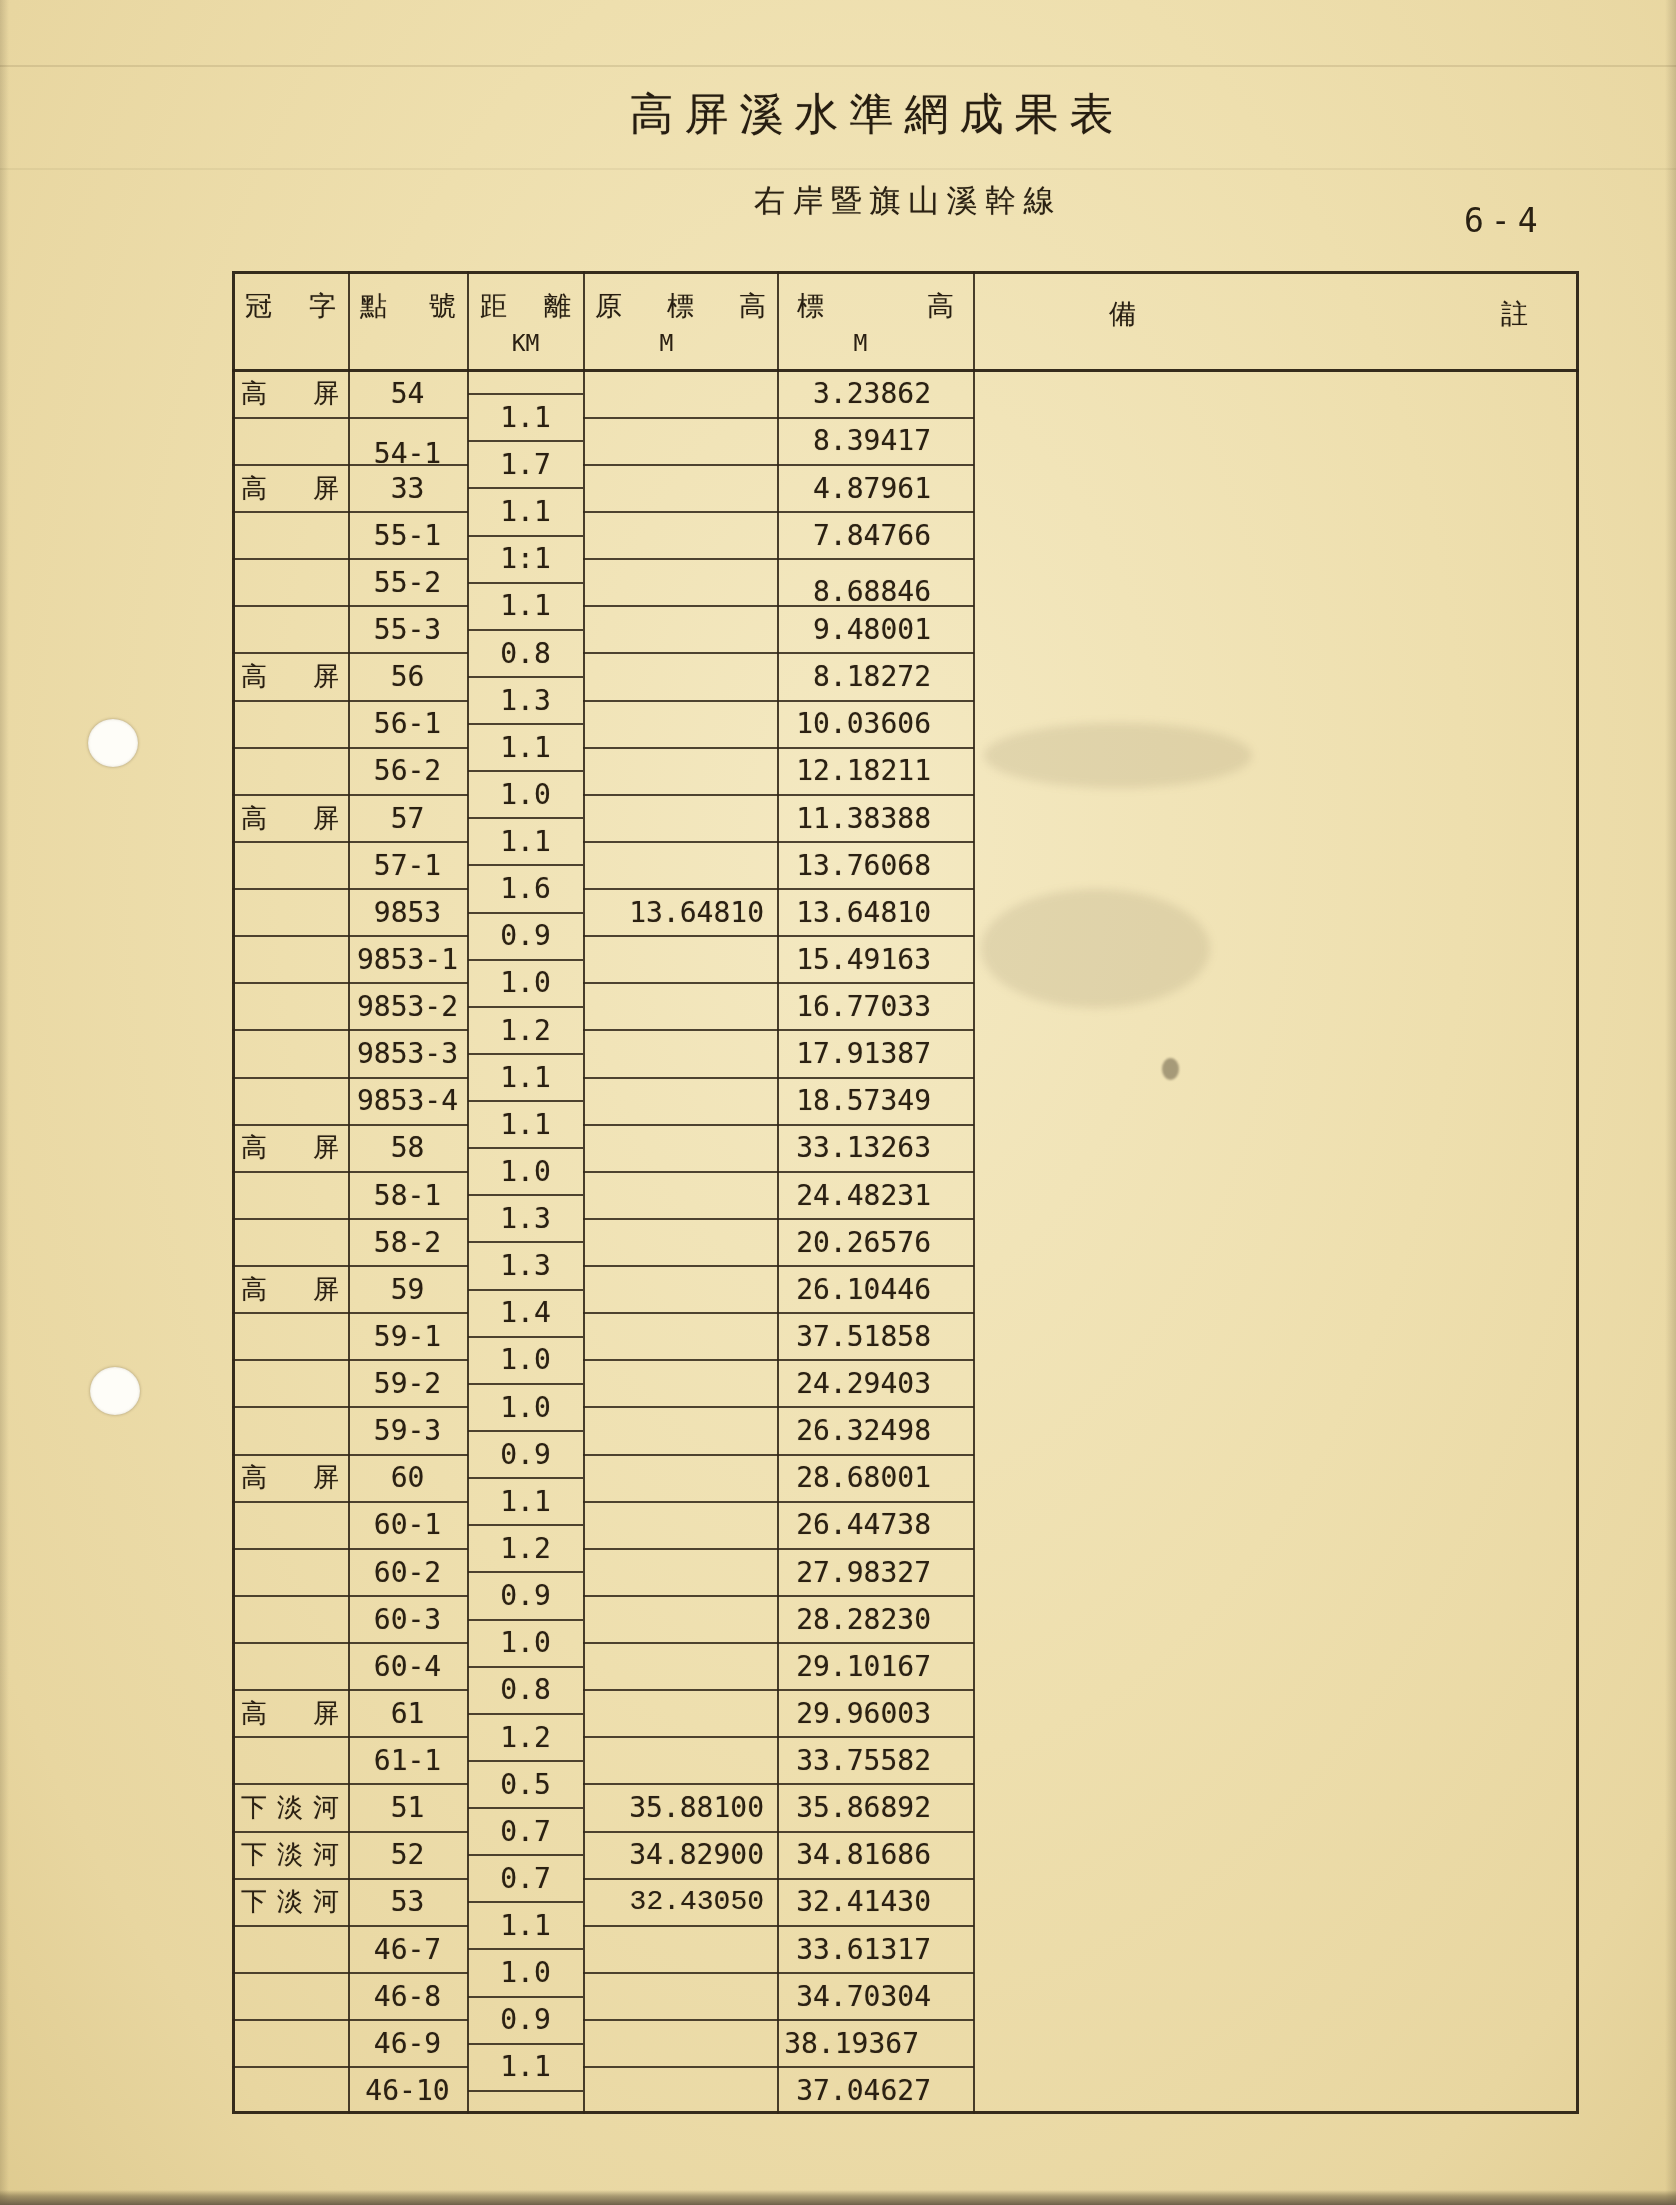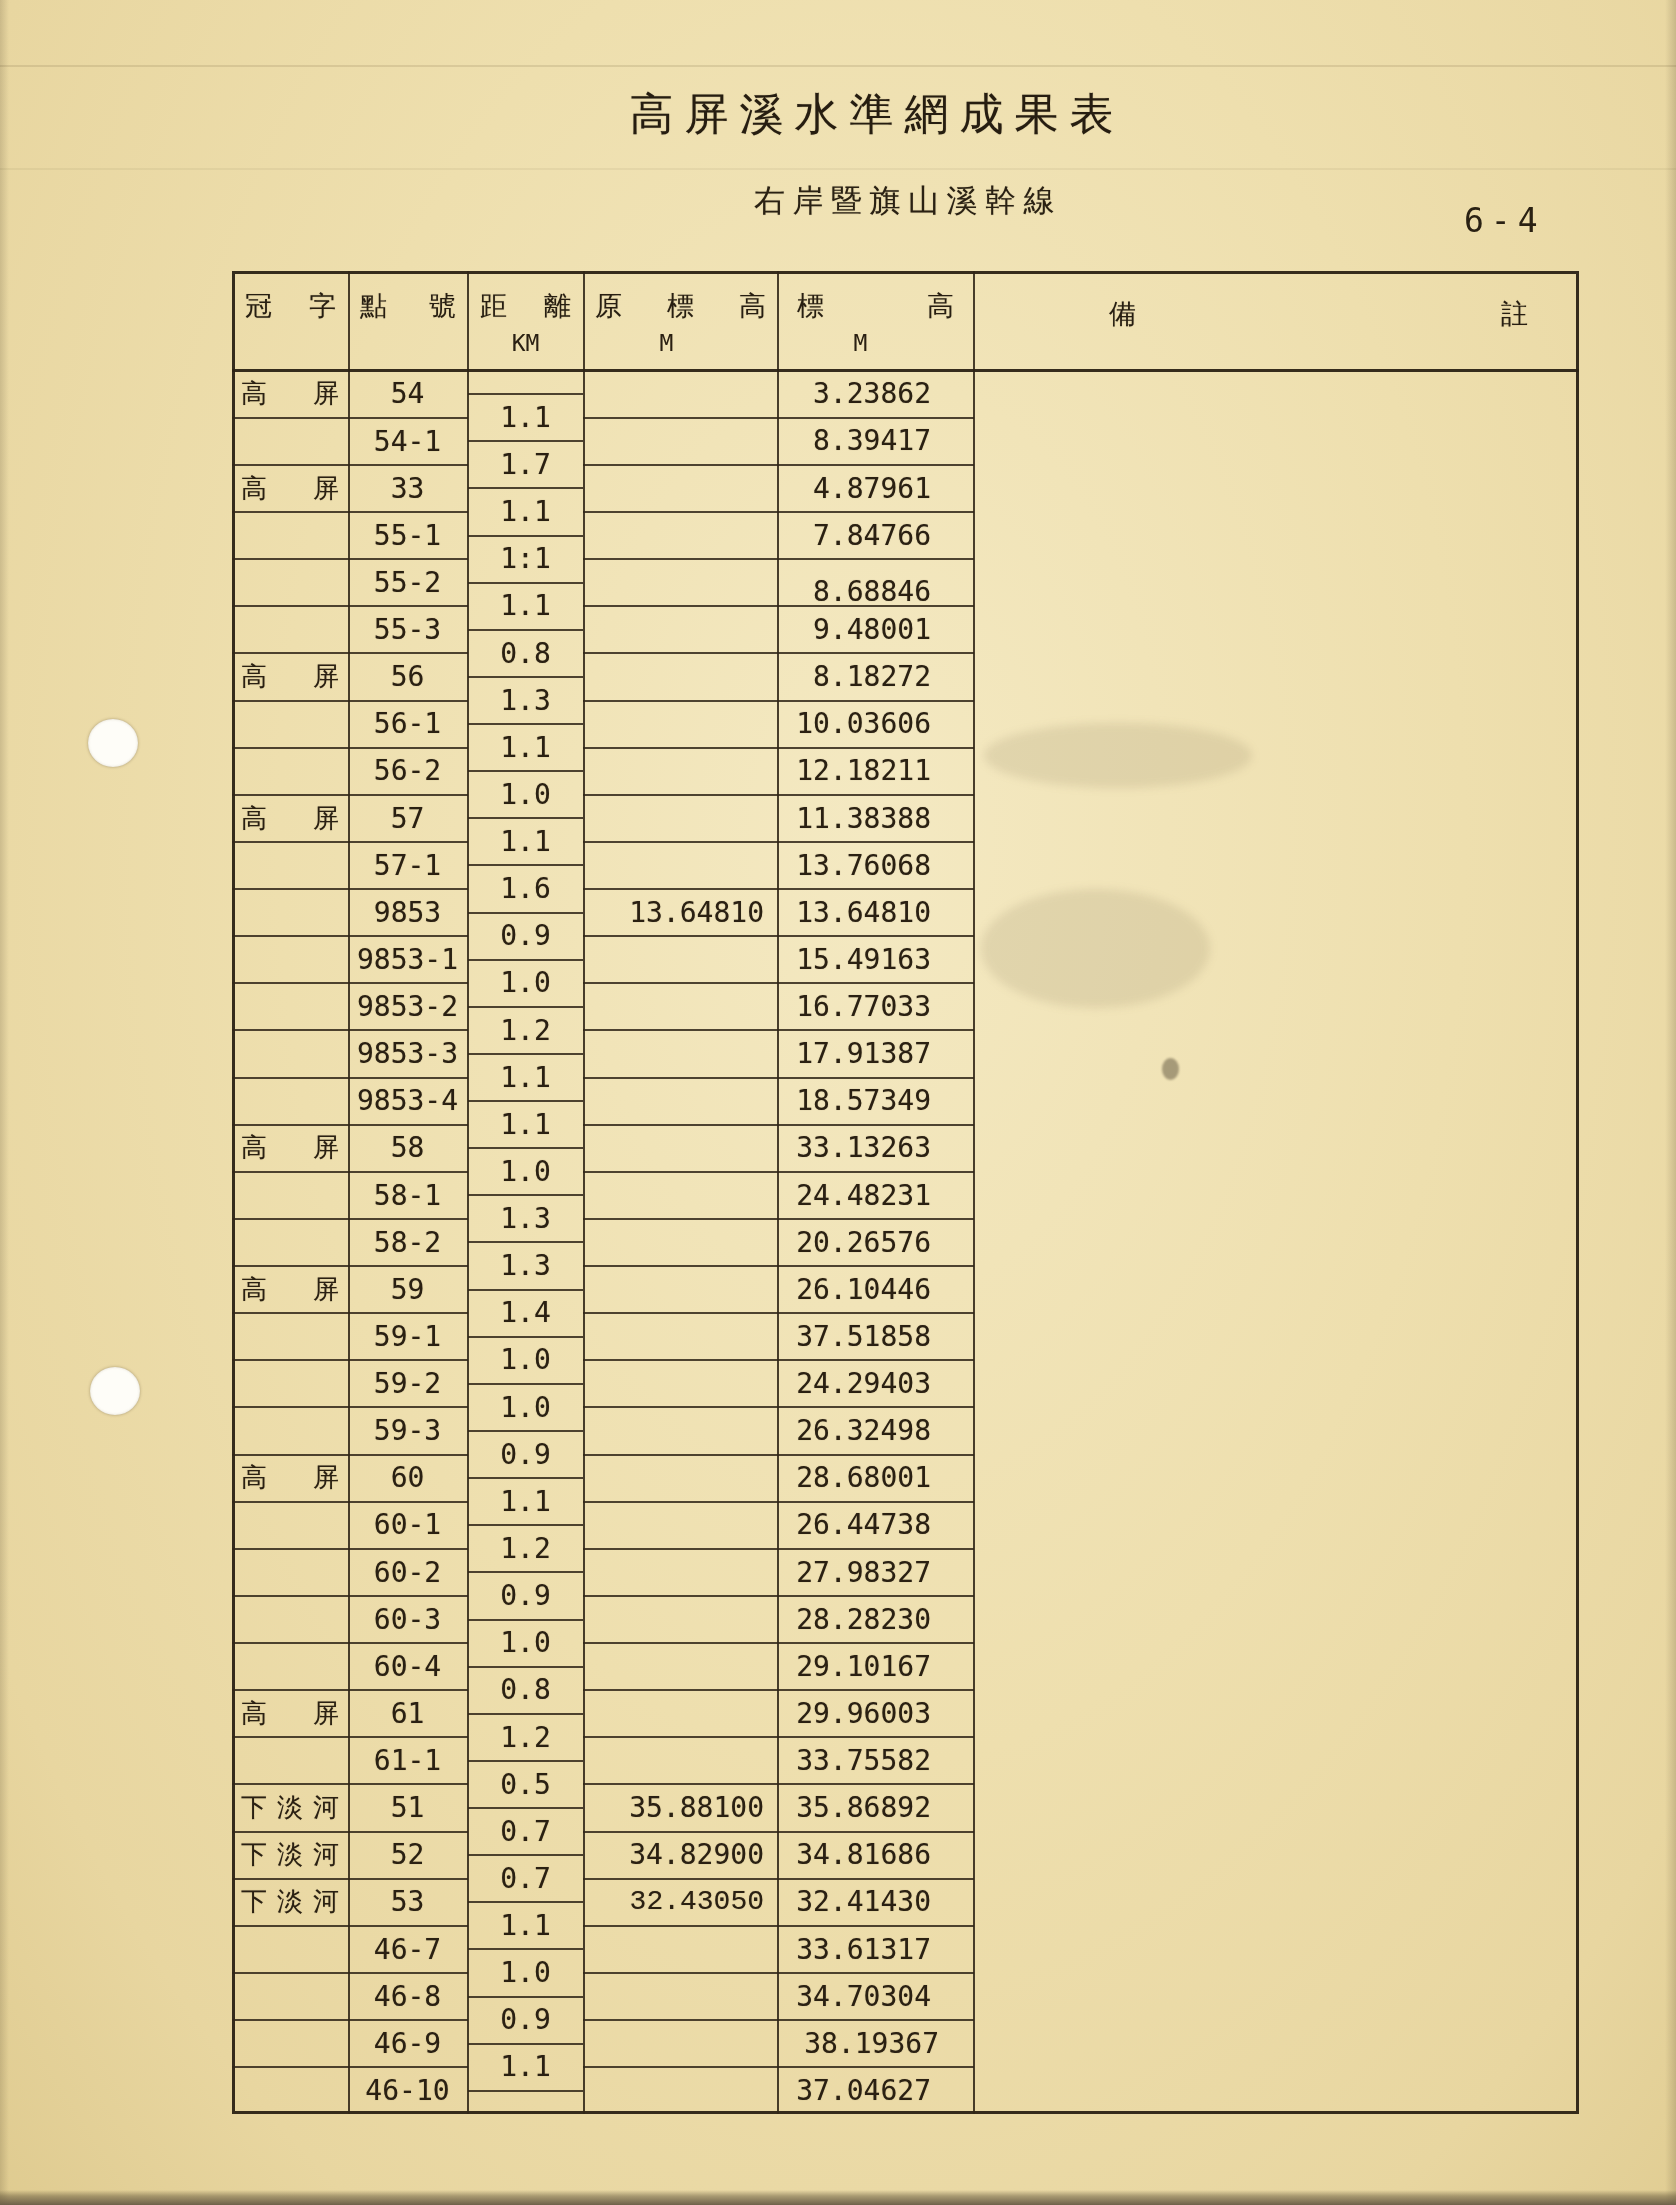--- a/index.html
+++ b/index.html
@@ -118,21 +118,21 @@
         </div>
     </div>
 
     <div id="tbody">
         <div class="cell c-prefix" style="left: 0px; top: 99px; width: 116px; height: 47px; position: absolute; padding: 0px 9px; box-sizing: border-box; justify-content: space-between;">
           <span>高</span>
           <span>屏</span>
         </div>
         <div class="cell c-center" style="left: 116px; top: 99px; width: 119px; height: 47px; position: absolute; text-align: center;">54</div>
         <div class="cell c-right" style="left: 545px; top: 99px; width: 196px; height: 47px; position: absolute; padding-right: 42px; box-sizing: border-box;">3.23862</div>
-        <div class="cell c-center" style="left: 116px; top: 146px; width: 119px; height: 49px; position: absolute;">54-1</div>
+        <div class="cell c-center" style="left: 116px; top: 158px; width: 119px; height: 49px; position: absolute;">54-1</div>
         <div class="cell c-right" style="left: 545px; top: 146px; width: 196px; height: 47px; position: absolute; padding-right: 42px; box-sizing: border-box;">8.39417</div>
         <div class="hline" style="left: 0px; top: 146px; width: 236px; height: 1.5px; position: absolute;"></div>
         <div class="hline" style="left: 351px; top: 146px; width: 391px; height: 1.5px; position: absolute;"></div>
         <div class="cell c-prefix" style="left: 0px; top: 194px; width: 116px; height: 47px; position: absolute; padding: 0px 9px; box-sizing: border-box; justify-content: space-between;">
           <span>高</span>
           <span>屏</span>
         </div>
         <div class="cell c-center" style="left: 116px; top: 194px; width: 119px; height: 47px; position: absolute;">33</div>
         <div class="cell c-right" style="left: 545px; top: 194px; width: 196px; height: 47px; position: absolute; padding-right: 42px; box-sizing: border-box;">4.87961</div>
         <div class="hline" style="left: 0px; top: 193px; width: 236px; height: 1.5px; position: absolute;"></div>
@@ -302,21 +302,21 @@
         <div class="hline" style="left: 351px; top: 1607px; width: 391px; height: 1.5px; position: absolute;"></div>
         <div class="cell c-center" style="left: 116px; top: 1655px; width: 119px; height: 47px; position: absolute;">46-7</div>
         <div class="cell c-right" style="left: 545px; top: 1655px; width: 196px; height: 47px; position: absolute; padding-right: 42px; box-sizing: border-box;">33.61317</div>
         <div class="hline" style="left: 0px; top: 1654px; width: 236px; height: 1.5px; position: absolute;"></div>
         <div class="hline" style="left: 351px; top: 1654px; width: 391px; height: 1.5px; position: absolute;"></div>
         <div class="cell c-center" style="left: 116px; top: 1702px; width: 119px; height: 47px; position: absolute;">46-8</div>
         <div class="cell c-right" style="left: 545px; top: 1702px; width: 196px; height: 47px; position: absolute; padding-right: 42px; box-sizing: border-box;">34.70304</div>
         <div class="hline" style="left: 0px; top: 1701px; width: 236px; height: 1.5px; position: absolute;"></div>
         <div class="hline" style="left: 351px; top: 1701px; width: 391px; height: 1.5px; position: absolute;"></div>
         <div class="cell c-center" style="left: 116px; top: 1749px; width: 119px; height: 47px; position: absolute;">46-9</div>
-        <div class="cell c-right" style="left: 545px; top: 1749px; width: 196px; height: 47px; position: absolute; padding-right: 34px; box-sizing: border-box;">38.19367</div>
+        <div class="cell c-right" style="left: 545px; top: 1749px; width: 196px; height: 47px; position: absolute; padding-right: 54px; box-sizing: border-box;">38.19367</div>
         <div class="hline" style="left: 0px; top: 1748px; width: 236px; height: 1.5px; position: absolute;"></div>
         <div class="hline" style="left: 351px; top: 1748px; width: 391px; height: 1.5px; position: absolute;"></div>
         <div class="cell c-center" style="left: 116px; top: 1796px; width: 119px; height: 47px; position: absolute;">46-10</div>
         <div class="cell c-right" style="left: 545px; top: 1796px; width: 196px; height: 47px; position: absolute; padding-right: 42px; box-sizing: border-box;">37.04627</div>
         <div class="hline" style="left: 0px; top: 1795px; width: 236px; height: 1.5px; position: absolute;"></div>
         <div class="hline" style="left: 351px; top: 1795px; width: 391px; height: 1.5px; position: absolute;"></div>
         <div class="hline" style="left: 236px; top: 122px; width: 115px; height: 1.5px; position: absolute;"></div>
         <div class="hline" style="left: 236px; top: 169px; width: 115px; height: 1.5px; position: absolute;"></div>
         <div class="hline" style="left: 236px; top: 216px; width: 115px; height: 1.5px; position: absolute;"></div>
         <div class="hline" style="left: 236px; top: 264px; width: 115px; height: 1.5px; position: absolute;"></div>

